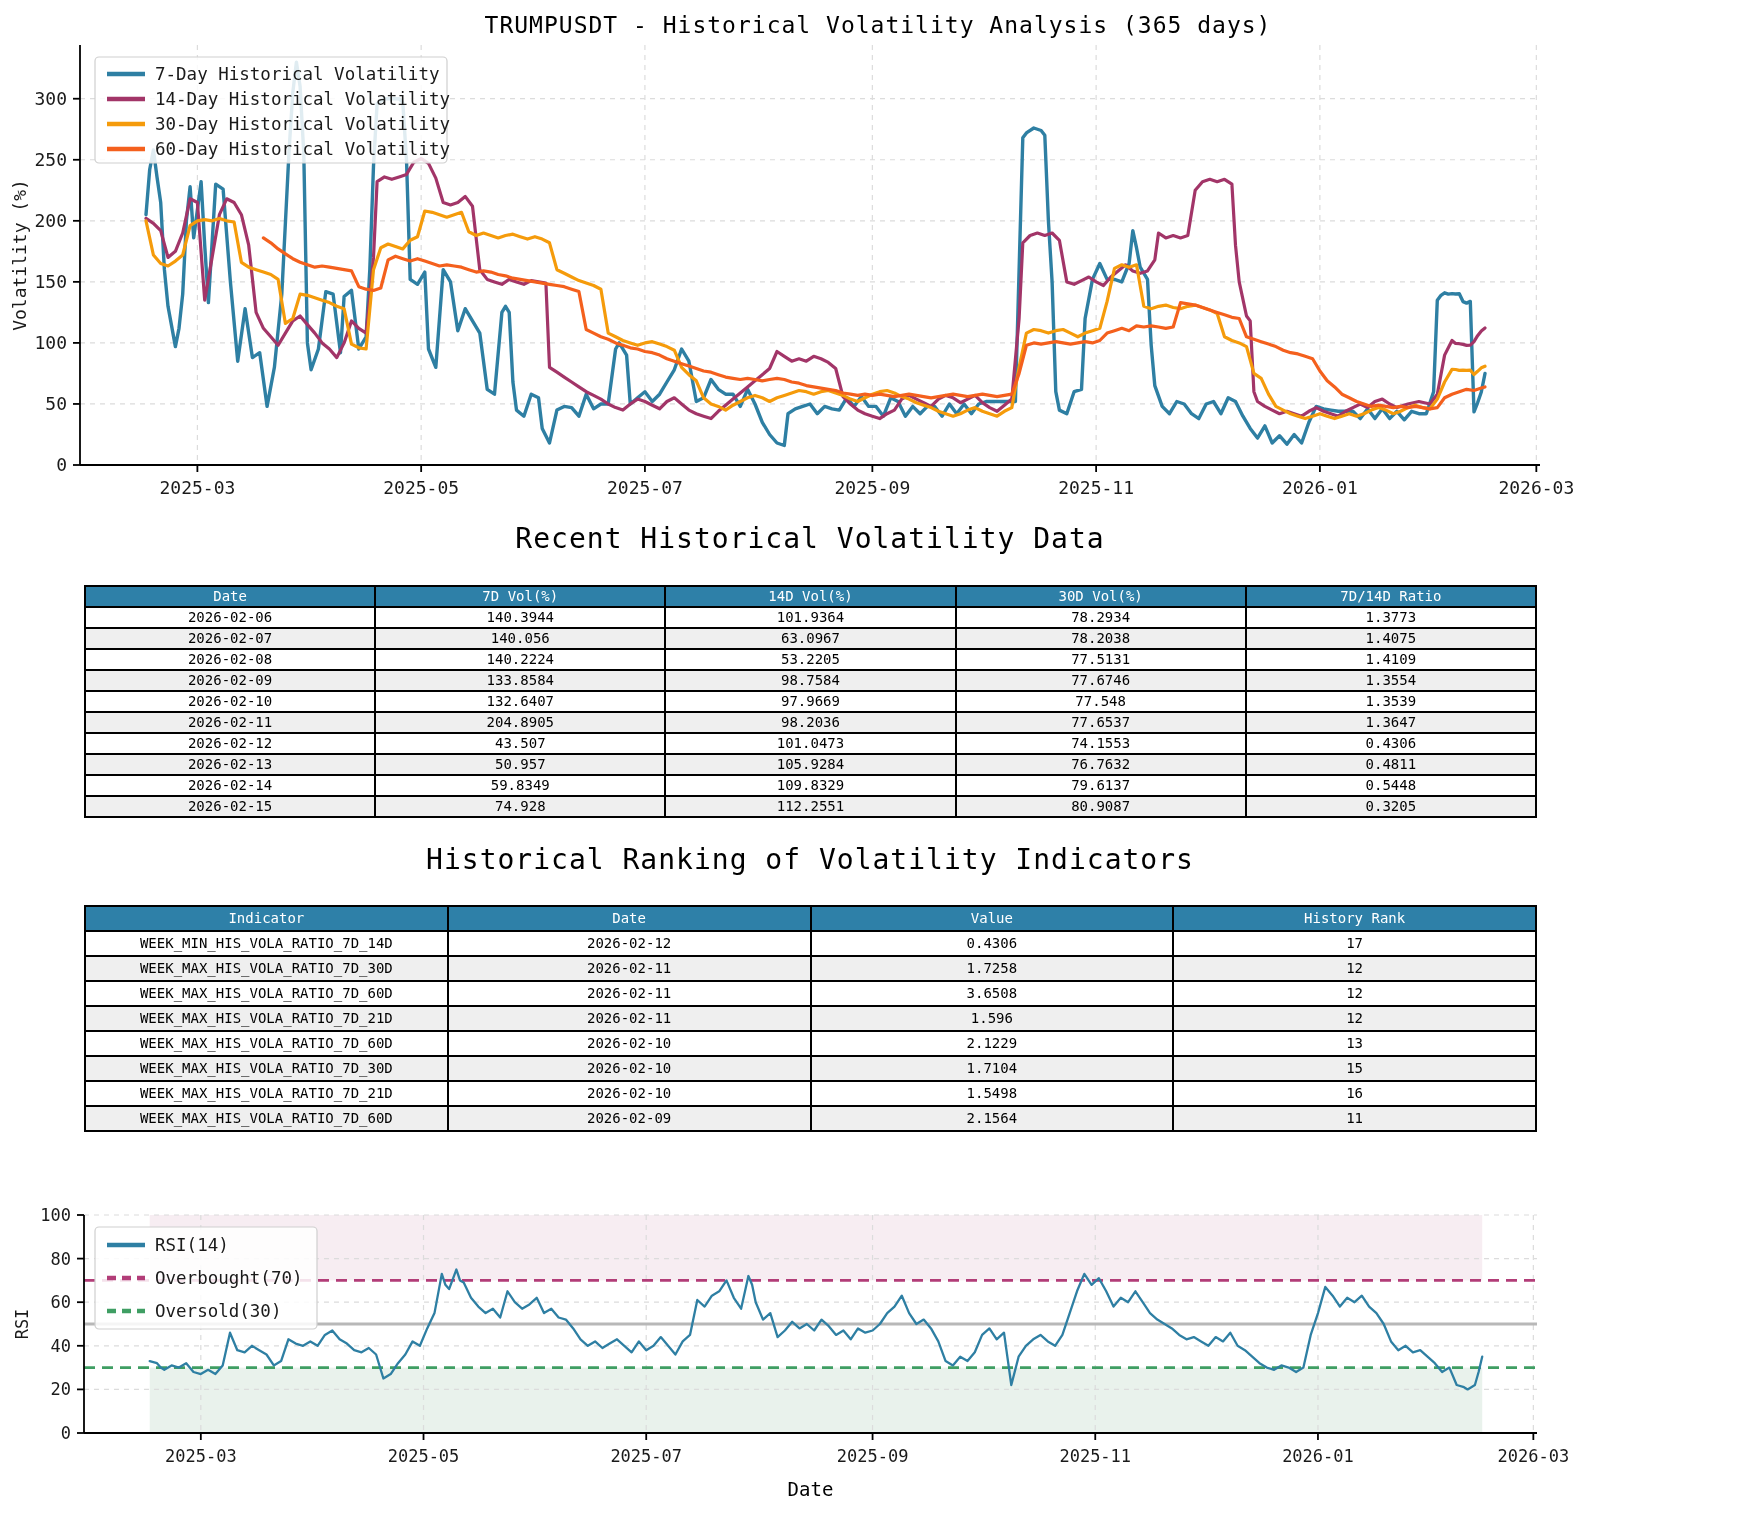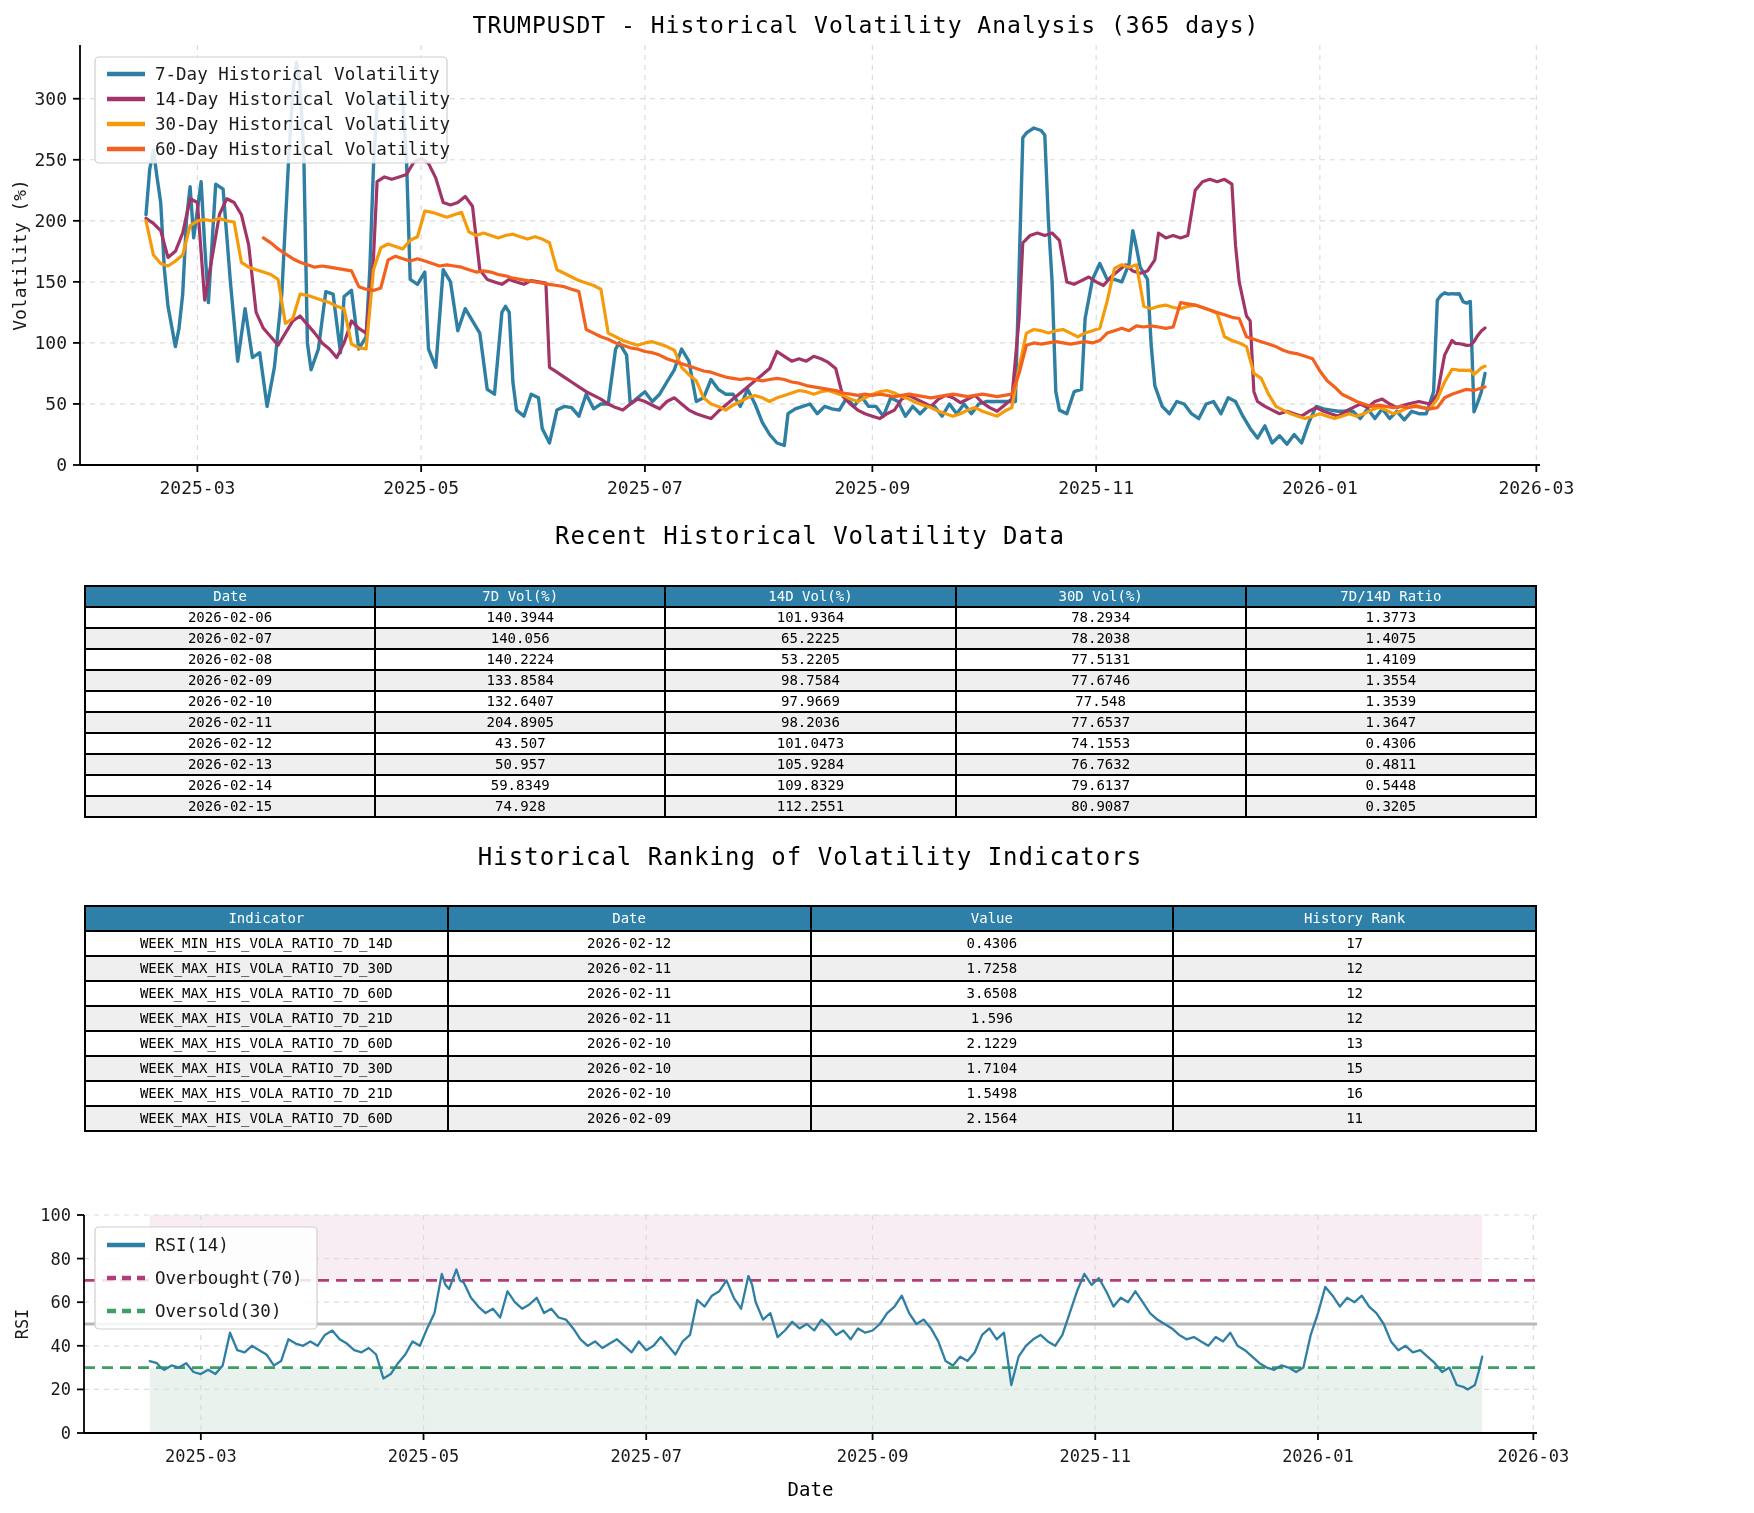--- a/index.html
+++ b/index.html
@@ -1,36 +1,36 @@
 <!DOCTYPE html>
 <html style="--header-bg: #2e80a8; --row-alt: #efefef;"><head>
 <meta charset="utf-8">
 <style>
   html,body{margin:0;padding:0;background:#ffffff;}
   .page{position:relative;width:1754px;height:1513px;background:#fff;overflow:hidden;
         font-family:"DejaVu Sans Mono", monospace;color:#000;}
   .abs{position:absolute;}
   .center-text{text-align:center;}
   .fig-title{font-size:23px;letter-spacing:1px;white-space:nowrap;}
-  .sec-title{font-size:24px;letter-spacing:1px;white-space:nowrap;}
+  .sec-title{font-size:28px;letter-spacing:1px;white-space:nowrap;}
   svg text{font-family:"DejaVu Sans Mono", monospace;fill:#1a1a1a;}
   table.dtable{border-collapse:collapse;table-layout:fixed;width:100%;}
   table.dtable th{background:var(--header-bg,#2e80a8);color:#ffffff;font-weight:normal;
       font-size:14px;border:2px solid #000;padding:0;overflow:hidden;white-space:nowrap;}
   table.dtable td{font-size:14px;text-align:center;border:2px solid #000;padding:0;
       overflow:hidden;white-space:nowrap;}
   table.dtable tr.alt td{background:var(--row-alt,#efefef);}
   table.dtable tr td, table.dtable tr th{height:var(--rh,19px);line-height:var(--rh,19px);}
 </style>
 </head>
 <body>
 
 <div class="page">
 
-  <div class="abs fig-title center-text" style="left:76px;top:12px;width:1580px;">TRUMPUSDT - Historical Volatility Analysis (365 days)</div>
+  <div class="abs fig-title center-text" style="left:88px;top:12px;width:1580px;">TRUMPUSDT - Historical Volatility Analysis (365 days)</div>
   <svg id="vol-chart" class="abs" style="left:0;top:0;" width="1754" height="560">
       <line x1="80" x2="1540" y1="403.95348837209303" y2="403.95348837209303" stroke="#dcdcdc" stroke-width="1.2" stroke-dasharray="5 5"></line>
       <line x1="80" x2="1540" y1="342.90697674418607" y2="342.90697674418607" stroke="#dcdcdc" stroke-width="1.2" stroke-dasharray="5 5"></line>
       <line x1="80" x2="1540" y1="281.8604651162791" y2="281.8604651162791" stroke="#dcdcdc" stroke-width="1.2" stroke-dasharray="5 5"></line>
       <line x1="80" x2="1540" y1="220.81395348837208" y2="220.81395348837208" stroke="#dcdcdc" stroke-width="1.2" stroke-dasharray="5 5"></line>
       <line x1="80" x2="1540" y1="159.7674418604651" y2="159.7674418604651" stroke="#dcdcdc" stroke-width="1.2" stroke-dasharray="5 5"></line>
       <line x1="80" x2="1540" y1="98.72093023255815" y2="98.72093023255815" stroke="#dcdcdc" stroke-width="1.2" stroke-dasharray="5 5"></line>
       <line x1="197.38693467336685" x2="197.38693467336685" y1="45" y2="465" stroke="#dcdcdc" stroke-width="1.2" stroke-dasharray="5 5"></line>
       <line x1="421.1557788944724" x2="421.1557788944724" y1="45" y2="465" stroke="#dcdcdc" stroke-width="1.2" stroke-dasharray="5 5"></line>
       <line x1="644.9246231155779" x2="644.9246231155779" y1="45" y2="465" stroke="#dcdcdc" stroke-width="1.2" stroke-dasharray="5 5"></line>
@@ -102,21 +102,21 @@
           <tr>
             <td>2026-02-06</td>
             <td>140.3944</td>
             <td>101.9364</td>
             <td>78.2934</td>
             <td>1.3773</td>
           </tr>
           <tr class="alt">
             <td>2026-02-07</td>
             <td>140.056</td>
-            <td>65.2225</td>
+            <td>63.0967</td>
             <td>78.2038</td>
             <td>1.4075</td>
           </tr>
           <tr>
             <td>2026-02-08</td>
             <td>140.2224</td>
             <td>53.2205</td>
             <td>77.5131</td>
             <td>1.4109</td>
           </tr>

